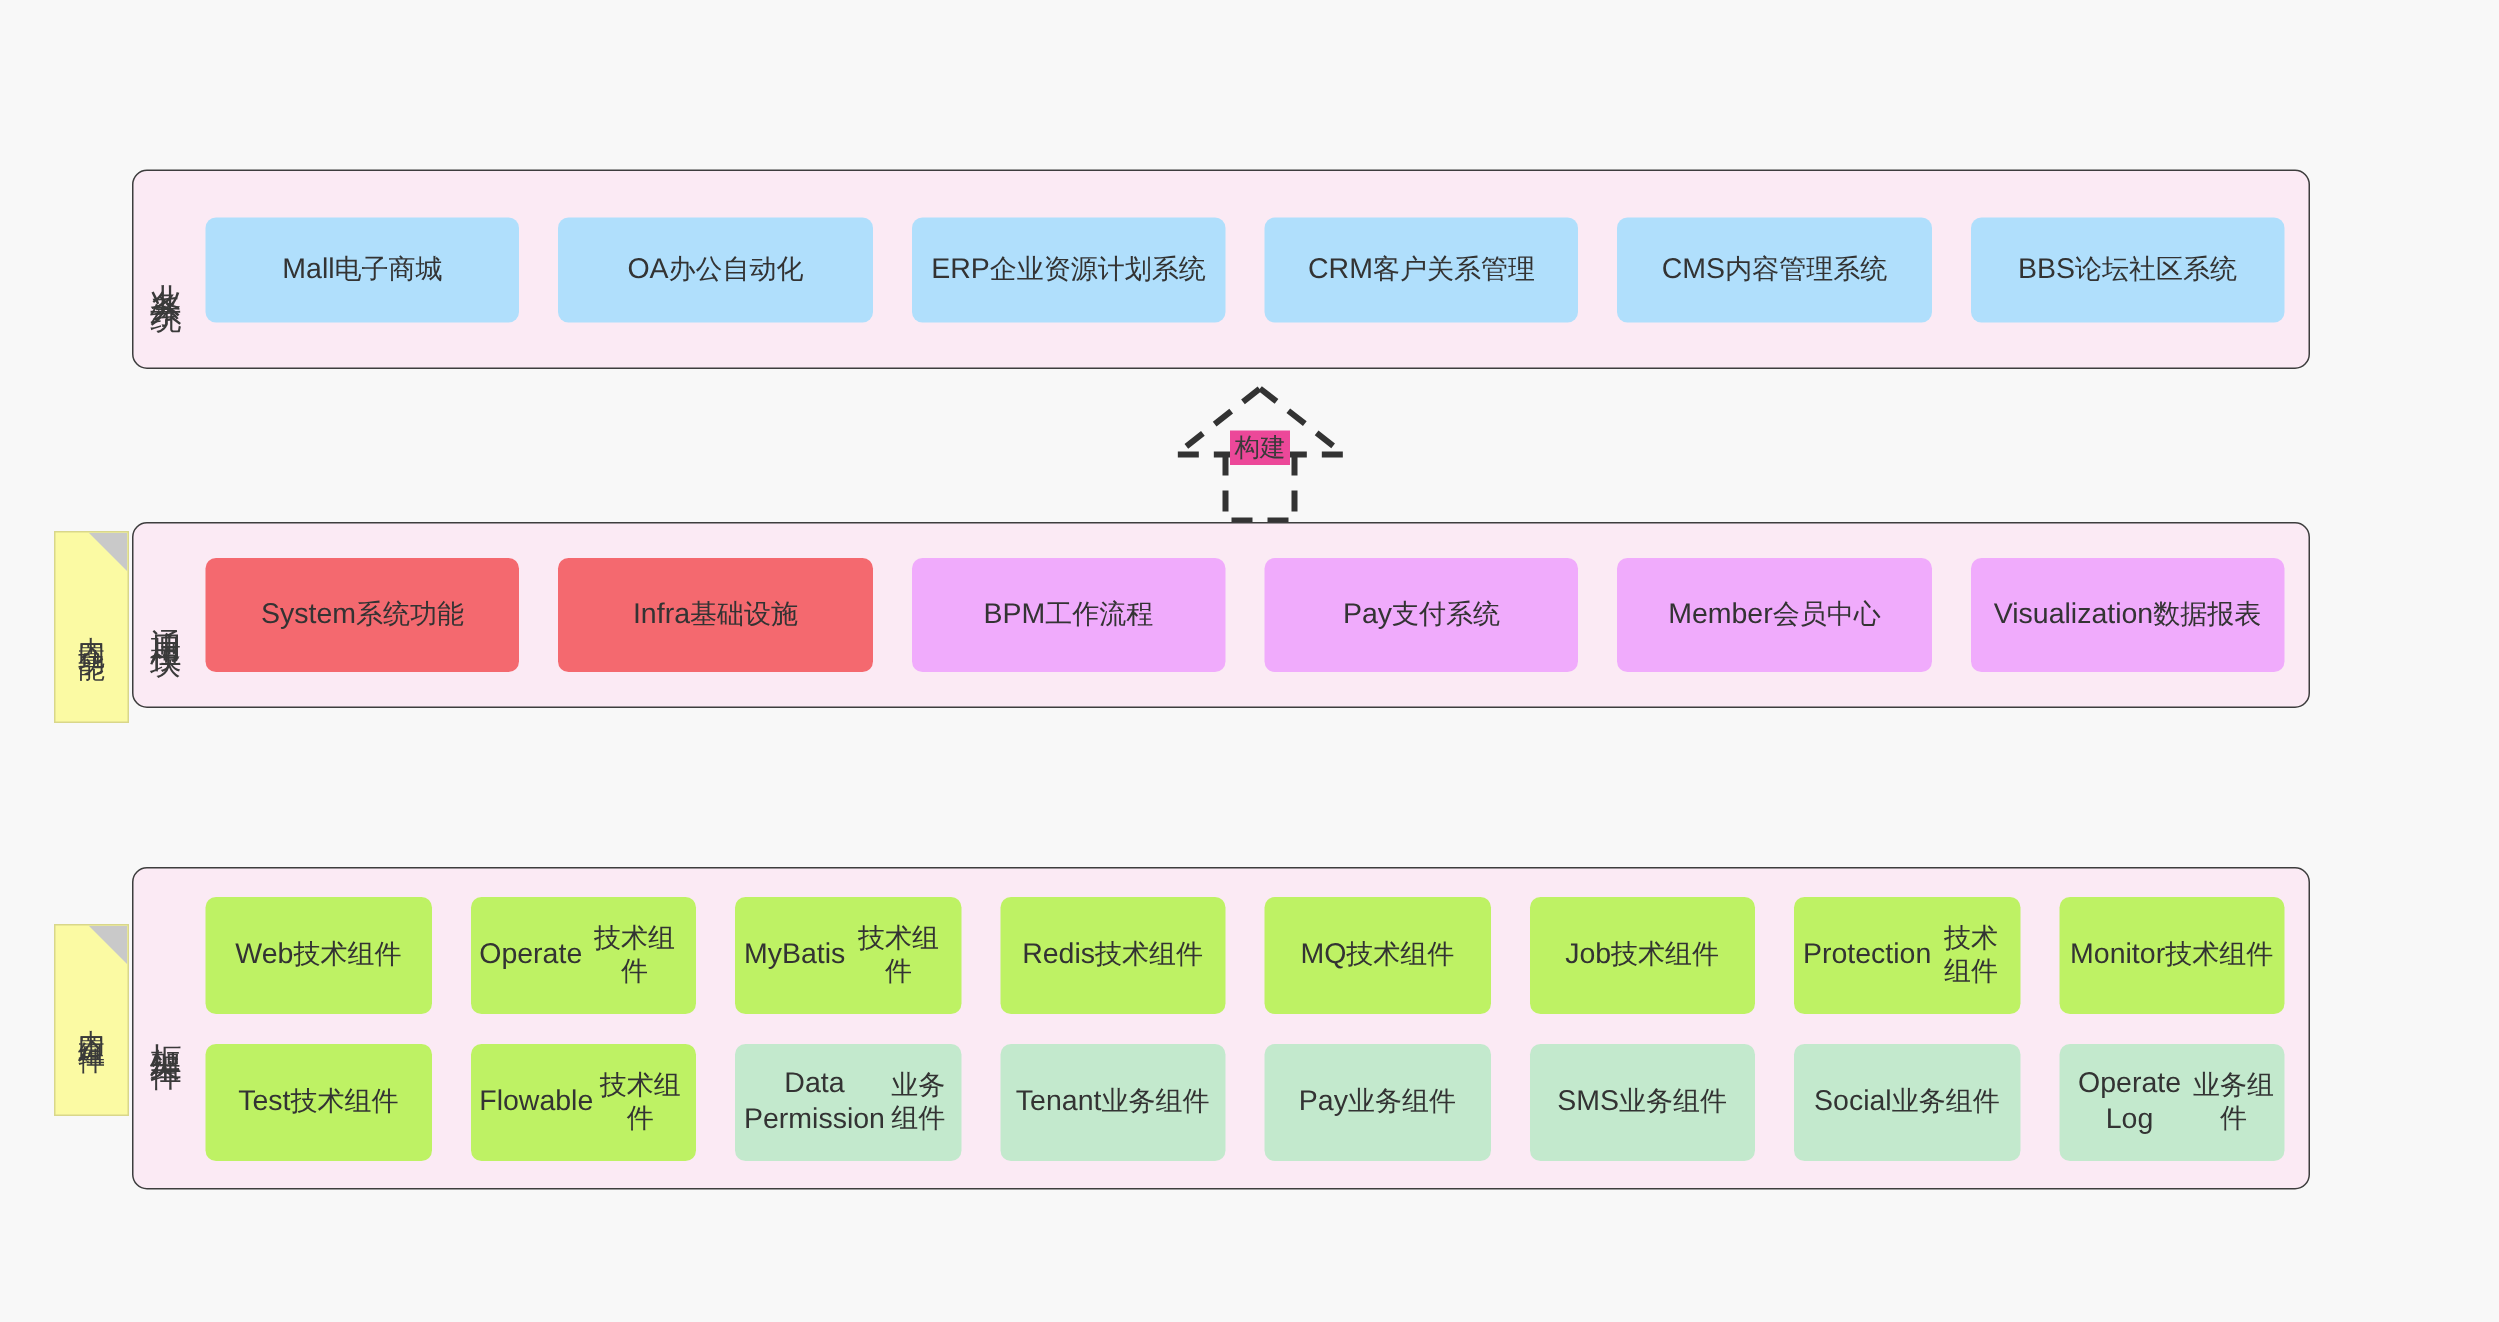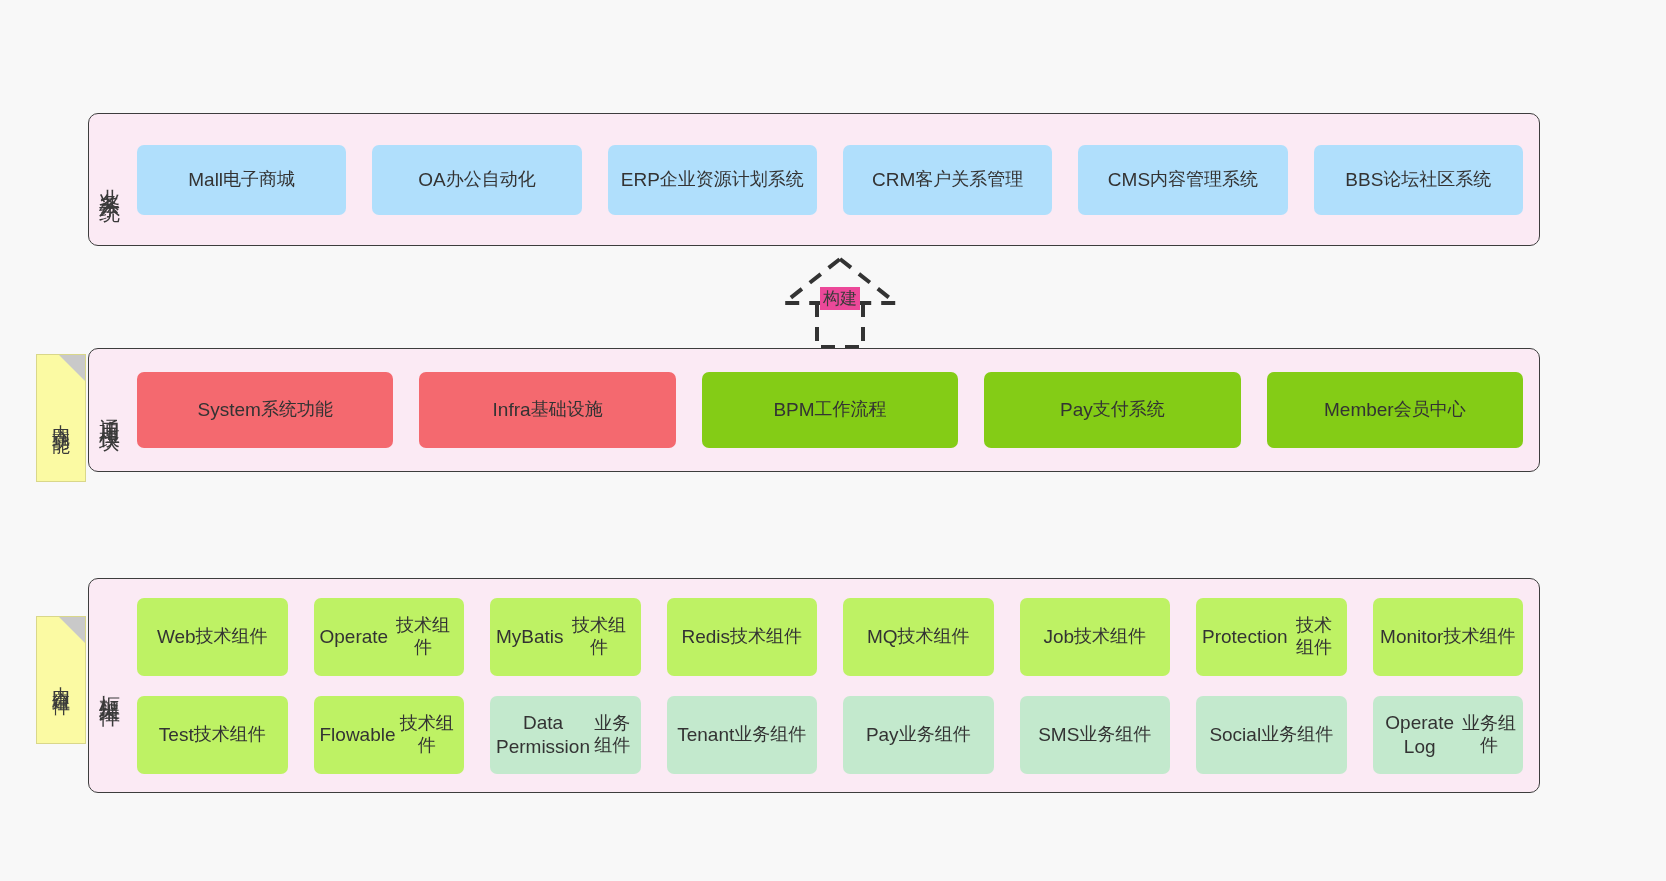--- a/index.html
+++ b/index.html
@@ -75,21 +75,21 @@
     padding: 4px 6px;
     box-sizing: border-box;
     color: #333333;
   }
   .cell .t1 { font-size: 19px; }
   .cell .t2 { font-size: 18px; }
 
   
   .c-blue      { background: #b0dffc; }
   .c-red       { background: #f4696f; text-align: right; }
-  .c-pink      { background: #84cc16; }
+  .c-pink      { background: #f0abfc; }
   .c-green     { background: #bef264; }
   .c-greenpale { background: #c3e9cd; }
 
   
   #layer-business { left: 88px;  top: 113px; width: 1452px; height: 133px; }
   #layer-common   { left: 88px;  top: 348px; width: 1452px; height: 124px; }
   #layer-frame    { left: 88px;  top: 578px; width: 1452px; height: 215px; }
 
   #layer-business .cell { height: 70px; }
   #layer-common   .cell { height: 76px; }
@@ -211,20 +211,24 @@
           <span class="t2">工作流程</span>
         </div>
         <div class="cell c-pink">
           <span class="t1">Pay</span>
           <span class="t2">支付系统</span>
         </div>
         <div class="cell c-pink">
           <span class="t1">Member</span>
           <span class="t2">会员中心</span>
         </div>
+        <div class="cell c-pink">
+          <span class="t1">Visualization</span>
+          <span class="t2">数据报表</span>
+        </div>
       </div>
     </div>
   </div>
 
 
   <div class="note" id="note-frame">
     <span>内置组件</span>
   </div>
 
   <div class="layer" id="layer-frame">

